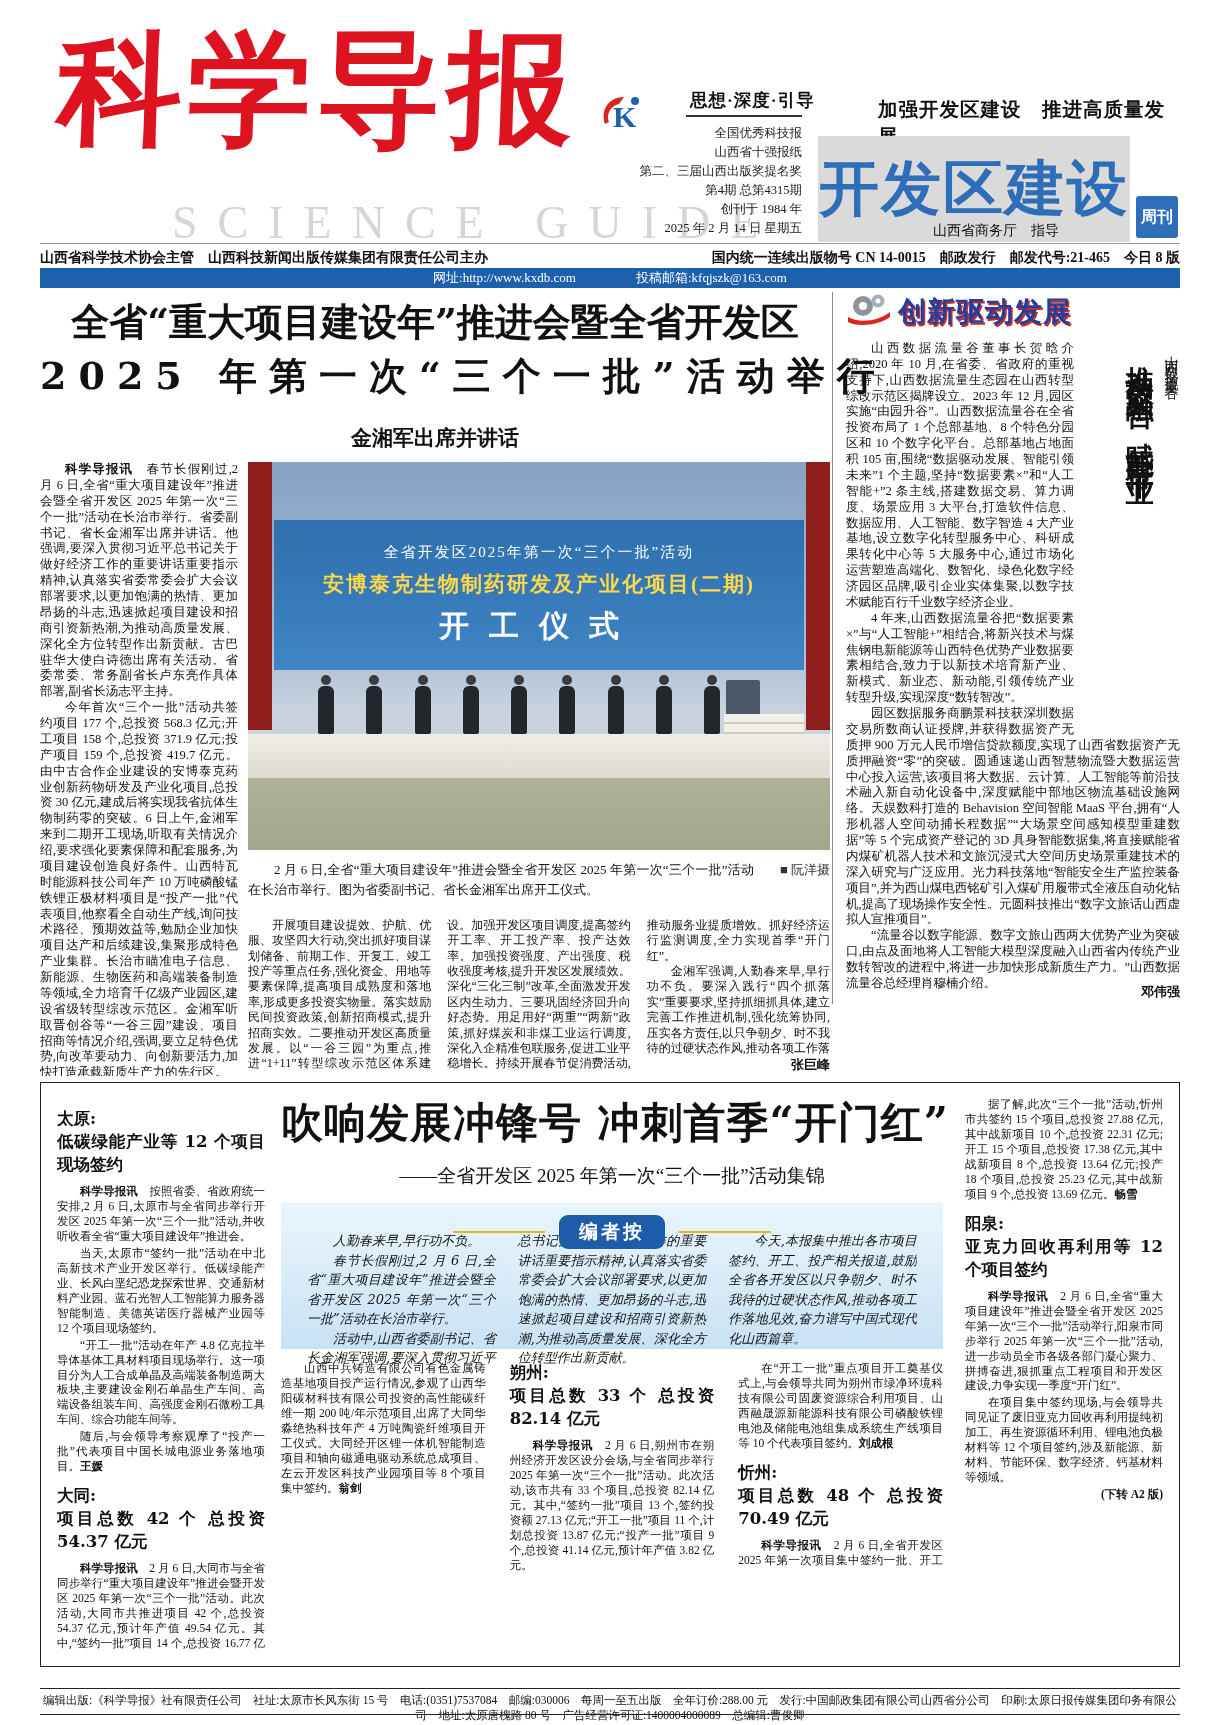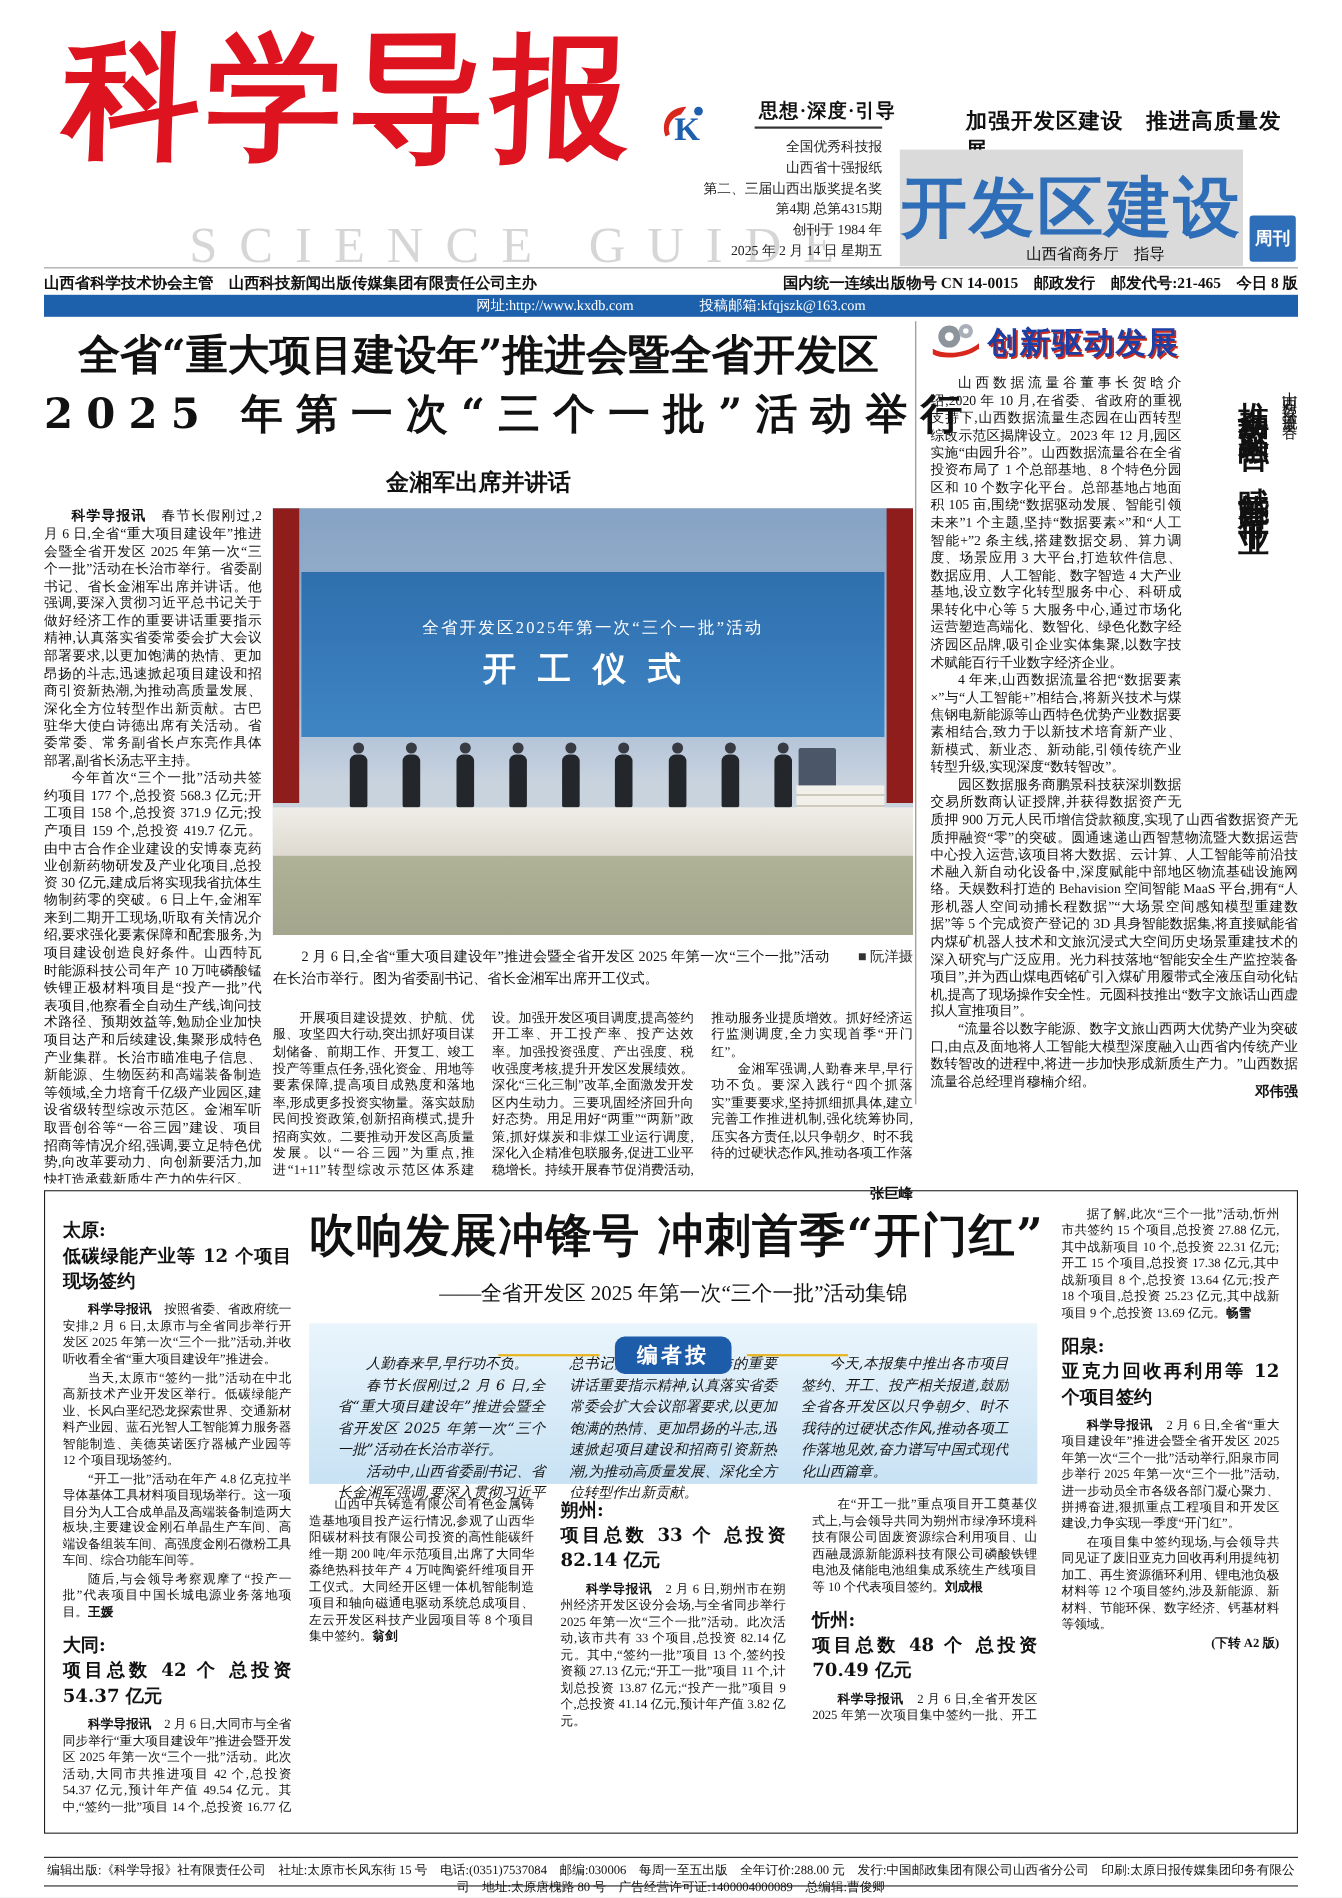--- a/index.html
+++ b/index.html
@@ -55,21 +55,21 @@
   .steps{position:absolute;right:26px;top:252px;width:80px;height:64px;
          background:repeating-linear-gradient(180deg,#f2f0ea 0 8px,#cfcabe 8px 10px);}
   .ground{position:absolute;left:0;right:0;bottom:0;height:72px;
           background:linear-gradient(180deg,#b0b297,#a3a68c);}
   .caption{position:absolute;left:248px;top:860px;width:582px;font-size:13px;line-height:1.5;
            text-align:justify;margin:0;text-indent:2em;}
   .credit{float:right;color:#333;}
   .cont{position:absolute;left:248px;top:918px;width:582px;height:158px;overflow:hidden;
         column-count:3;column-gap:16px;font-size:12px;line-height:1.28;text-align:justify;}
   .cont p{margin:0;text-indent:2em;}
-  .lead-byline{position:absolute;left:248px;top:1056px;width:582px;text-align:right;font-weight:bold;font-size:13px;margin-top:20px;}
+  .lead-byline{position:absolute;left:248px;top:1056px;width:582px;text-align:right;font-weight:bold;font-size:13px;}
   
   .side-rule{position:absolute;left:832px;top:292px;width:1px;height:712px;background:#8a8a8a;}
   .sidebar{position:absolute;left:846px;top:292px;width:334px;height:712px;overflow:hidden;
            font-size:12.5px;line-height:1.27;text-align:justify;}
   .side-head{display:flex;align-items:center;gap:6px;margin-bottom:10px;}
   .side-head .txt{font-size:28px;font-weight:bold;color:#1d3fa3;text-shadow:1.5px 1.5px 0 #cf2b1c;
                   font-family:"DejaVu Serif",serif;letter-spacing:1px;}
   .vert-block{float:right;width:96px;height:384px;margin:2px 0 8px 10px;display:flex;flex-direction:row;justify-content:flex-end;gap:6px;}
   .vtitle-main{writing-mode:vertical-rl;font-size:28px;font-weight:bold;letter-spacing:7px;
                font-family:"DejaVu Serif",serif;line-height:1.2;}
@@ -153,20 +153,21 @@
     <p><b class="wire">科学导报讯</b>　<span>春节长假刚过,2 月 6 日,全省“重大项目建设年”推进会暨全省开发区 2025 年第一次“三个一批”活动在长治市举行。省委副书记、省长金湘军出席并讲话。他强调,要深入贯彻习近平总书记关于做好经济工作的重要讲话重要指示精神,认真落实省委常委会扩大会议部署要求,以更加饱满的热情、更加昂扬的斗志,迅速掀起项目建设和招商引资新热潮,为推动高质量发展、深化全方位转型作出新贡献。古巴驻华大使白诗德出席有关活动。省委常委、常务副省长卢东亮作具体部署,副省长汤志平主持。</span></p>
     <p>今年首次“三个一批”活动共签约项目 177 个,总投资 568.3 亿元;开工项目 158 个,总投资 371.9 亿元;投产项目 159 个,总投资 419.7 亿元。由中古合作企业建设的安博泰克药业创新药物研发及产业化项目,总投资 30 亿元,建成后将实现我省抗体生物制药零的突破。6 日上午,金湘军来到二期开工现场,听取有关情况介绍,要求强化要素保障和配套服务,为项目建设创造良好条件。山西特瓦时能源科技公司年产 10 万吨磷酸锰铁锂正极材料项目是“投产一批”代表项目,他察看全自动生产线,询问技术路径、预期效益等,勉励企业加快项目达产和后续建设,集聚形成特色产业集群。长治市瞄准电子信息、新能源、生物医药和高端装备制造等领域,全力培育千亿级产业园区,建设省级转型综改示范区。金湘军听取晋创谷等“一谷三园”建设、项目招商等情况介绍,强调,要立足特色优势,向改革要动力、向创新要活力,加快打造承载新质生产力的先行区。</p>
 
   </div>
 
   <div class="photo">
     <div class="banner-red l"></div>
     <div class="banner-red r"></div>
     <div class="backdrop">
       <div class="bd1">全省开发区2025年第一次“三个一批”活动</div>
+      <div class="bd2">安博泰克生物制药研发及产业化项目(二期)</div>
       <div class="bd3">开工仪式</div>
     </div>
     <div class="people">
       <div class="person">
           <div class="head"></div>
           <div class="body"></div>
         </div>
       <div class="person">
           <div class="head"></div>
           <div class="body"></div>

